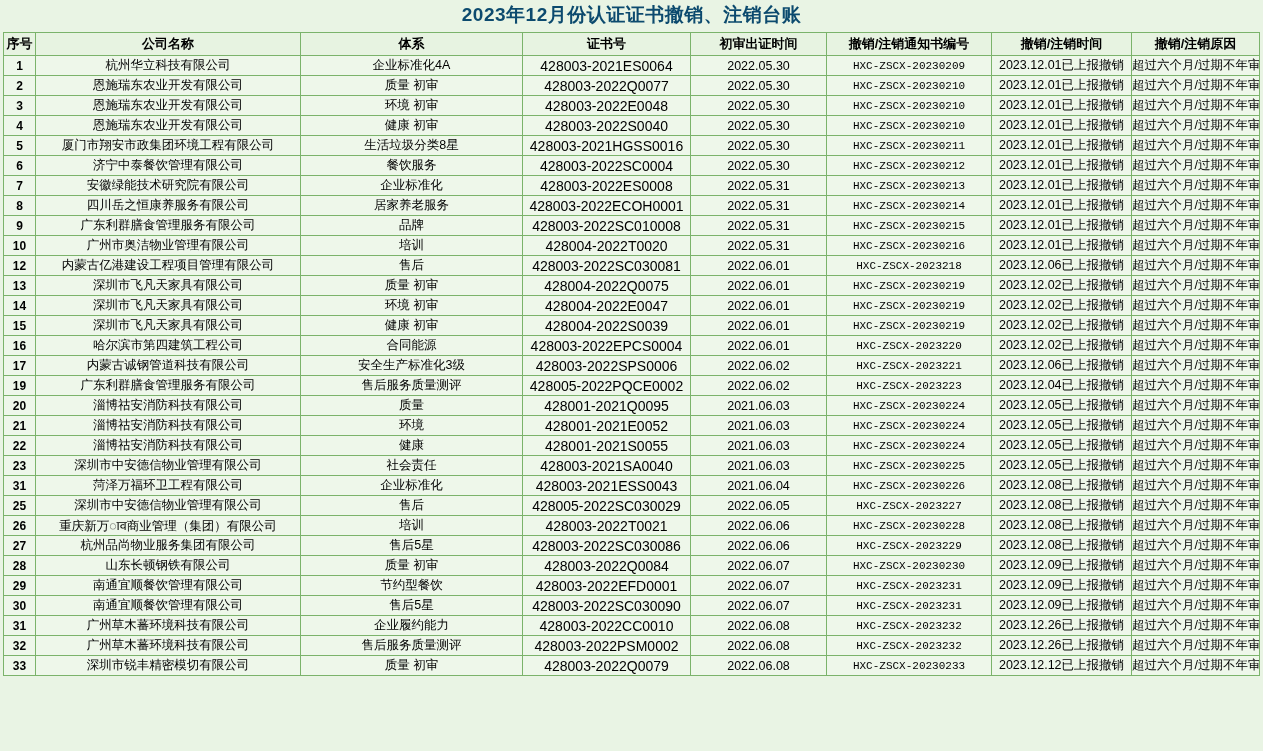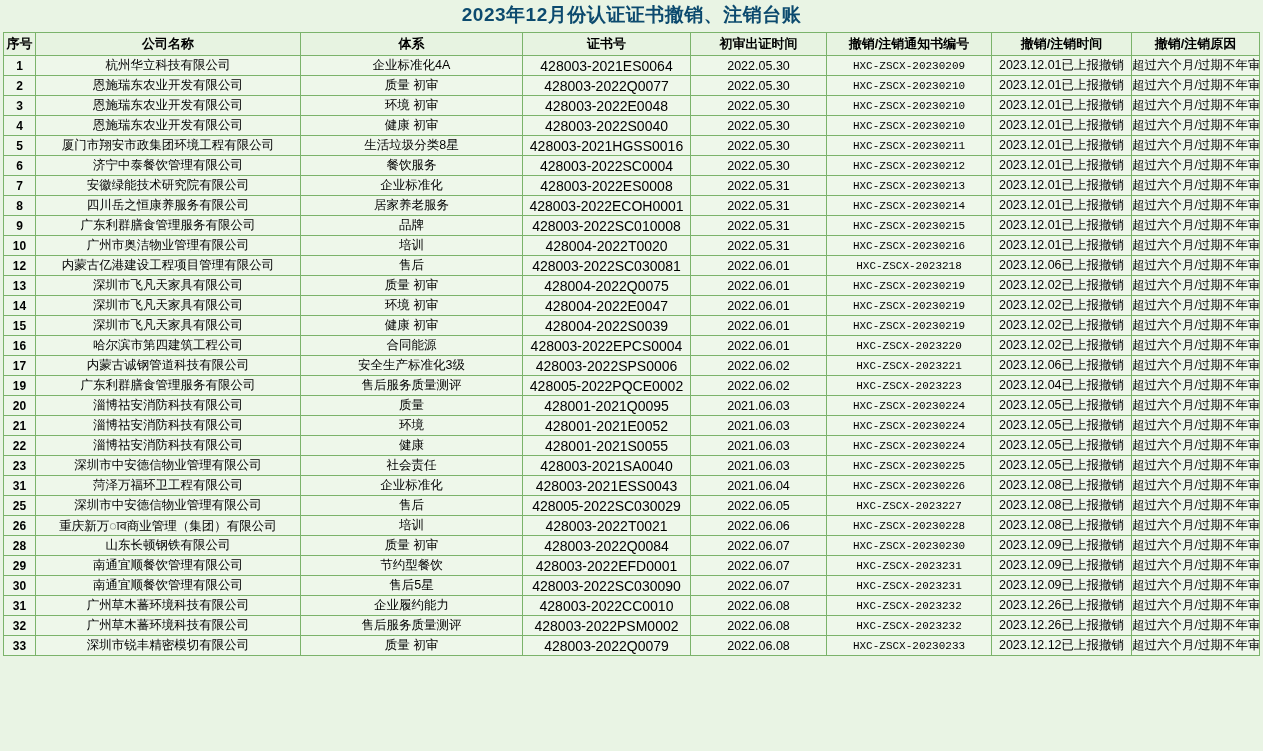--- a/index.html
+++ b/index.html
@@ -317,20 +317,30 @@
         <td class="idx">26</td>
         <td>重庆新万ाव商业管理（集团）有限公司</td>
         <td>培训</td>
         <td class="cert">428003-2022T0021</td>
         <td>2022.06.06</td>
         <td class="code">HXC-ZSCX-20230228</td>
         <td>2023.12.08已上报撤销</td>
         <td>超过六个月/过期不年审</td>
       </tr>
       <tr>
+        <td class="idx">27</td>
+        <td>杭州品尚物业服务集团有限公司</td>
+        <td>售后5星</td>
+        <td class="cert">428003-2022SC030086</td>
+        <td>2022.06.06</td>
+        <td class="code">HXC-ZSCX-2023229</td>
+        <td>2023.12.08已上报撤销</td>
+        <td>超过六个月/过期不年审</td>
+      </tr>
+      <tr>
         <td class="idx">28</td>
         <td>山东长顿钢铁有限公司</td>
         <td>质量 初审</td>
         <td class="cert">428003-2022Q0084</td>
         <td>2022.06.07</td>
         <td class="code">HXC-ZSCX-20230230</td>
         <td>2023.12.09已上报撤销</td>
         <td>超过六个月/过期不年审</td>
       </tr>
       <tr>

